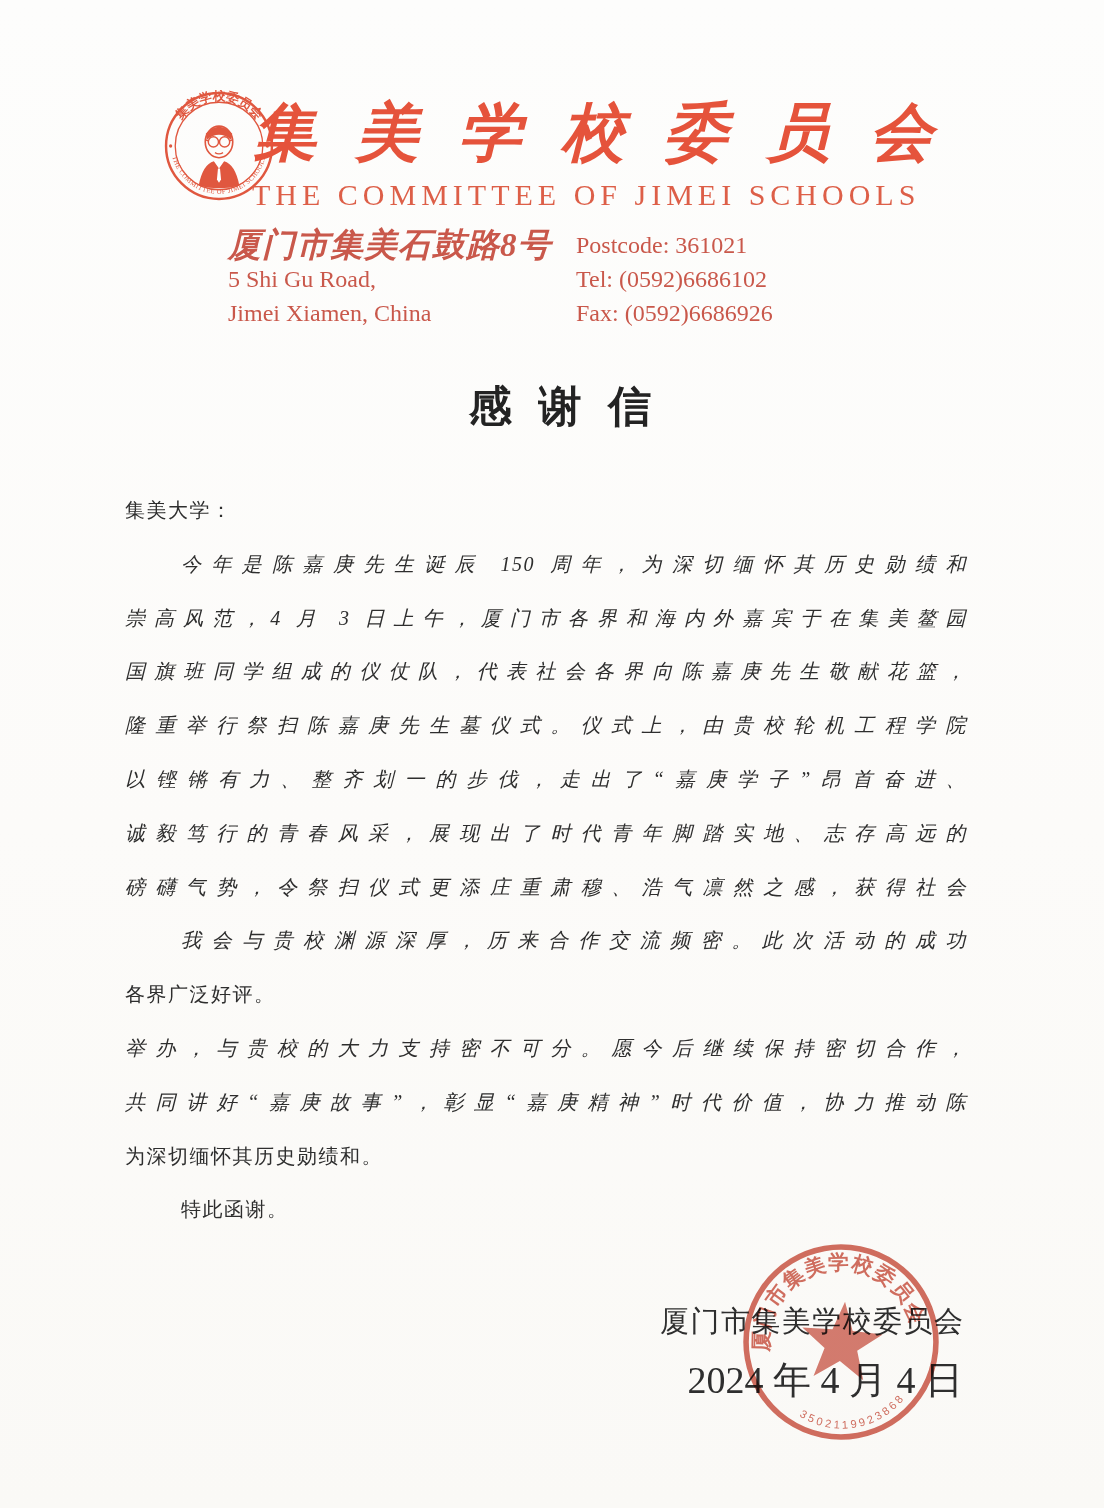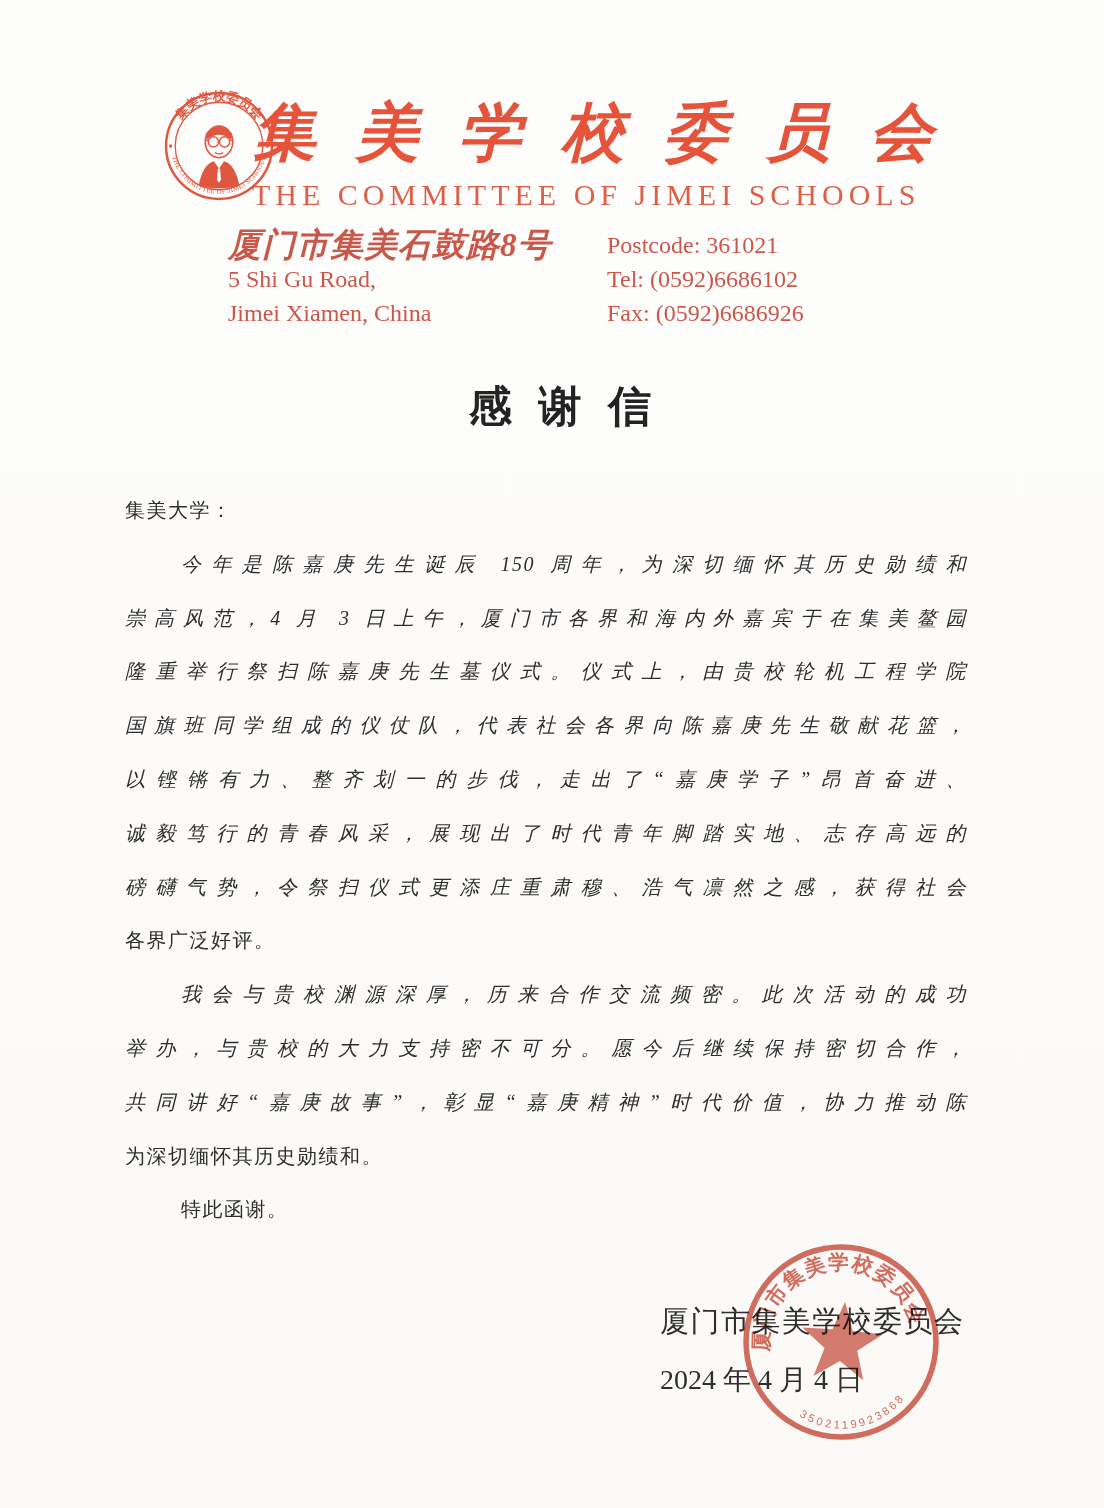--- a/index.html
+++ b/index.html
@@ -21,21 +21,21 @@
     position:absolute;left:253px;top:94px;width:700px;
     font-size:63px;line-height:78px;font-weight:700;
     color:#e5533b;letter-spacing:12px;white-space:nowrap;font-style:italic;
   }
   .title-en{
     position:absolute;left:252px;top:177px;width:700px;
     font-size:30px;line-height:36px;
     color:#dd5f48;letter-spacing:5px;white-space:nowrap;
   }
   .contact-left{position:absolute;left:228px;top:228px;color:#c9584b;}
-  .contact-right{position:absolute;left:607px;top:228px;color:#c9584b;}
+  .contact-right{position:absolute;left:576px;top:228px;color:#c9584b;}
   .contact-row{font-size:24px;line-height:34px;height:34px;white-space:nowrap;}
   .contact-row.cn{font-size:33px;font-weight:700;letter-spacing:1px;font-style:italic;}
   
   .letter-title{
     position:absolute;left:0;right:0;top:378px;
     text-align:center;font-size:43px;font-weight:700;
     color:#232323;letter-spacing:8px;padding-left:24px;
   }
   
   .body-block{
@@ -54,22 +54,22 @@
   }
   .line.indent{text-indent:56px;}
   
   .signature{
     position:absolute;left:660px;top:1303px;width:303px;
     font-size:29px;line-height:36px;color:#2e2e2e;
     text-align:justify;text-align-last:justify;z-index:1;
   }
   .date{
     position:absolute;left:660px;top:1362px;width:303px;
-    font-size:28px;line-height:36px;color:#2e2e2e;
-    text-align:left;z-index:1;
+    font-size:38px;line-height:36px;color:#2e2e2e;
+    text-align:right;z-index:1;
   }
   
   .seal{
     position:absolute;left:740px;top:1241px;width:202px;height:202px;
     transform:rotate(-10deg);
     opacity:.82;mix-blend-mode:multiply;z-index:2;
   }
   svg text{font-family:"Liberation Serif","DejaVu Serif",serif;}
   .seal-digits{font-family:"Liberation Sans","DejaVu Sans",sans-serif;}
 </style>
@@ -124,27 +124,27 @@
     <div class="contact-row">Tel: (0592)6686102</div>
     <div class="contact-row">Fax: (0592)6686926</div>
   </div>
 
   <div class="letter-title">感 谢 信</div>
 
   <main class="body-block">
       <div class="line">集美大学：</div>
       <div class="line indent fill">今年是陈嘉庚先生诞辰 150 周年，为深切缅怀其历史勋绩和</div>
       <div class="line fill">崇高风范，4 月 3 日上午，厦门市各界和海内外嘉宾于在集美鳌园</div>
+      <div class="line fill">国旗班同学组成的仪仗队，代表社会各界向陈嘉庚先生敬献花篮，</div>
       <div class="line fill">隆重举行祭扫陈嘉庚先生墓仪式。仪式上，由贵校轮机工程学院</div>
-      <div class="line fill">国旗班同学组成的仪仗队，代表社会各界向陈嘉庚先生敬献花篮，</div>
       <div class="line fill">以铿锵有力、整齐划一的步伐，走出了“嘉庚学子”昂首奋进、</div>
       <div class="line fill">诚毅笃行的青春风采，展现出了时代青年脚踏实地、志存高远的</div>
       <div class="line fill">磅礴气势，令祭扫仪式更添庄重肃穆、浩气凛然之感，获得社会</div>
+      <div class="line indent fill">我会与贵校渊源深厚，历来合作交流频密。此次活动的成功</div>
       <div class="line">各界广泛好评。</div>
-      <div class="line indent fill">我会与贵校渊源深厚，历来合作交流频密。此次活动的成功</div>
       <div class="line fill">举办，与贵校的大力支持密不可分。愿今后继续保持密切合作，</div>
       <div class="line fill">共同讲好“嘉庚故事”，彰显“嘉庚精神”时代价值，协力推动陈</div>
       <div class="line">为深切缅怀其历史勋绩和。</div>
       <div class="line indent">特此函谢。</div>
     </main>
 
   <div class="signature">厦门市集美学校委员会</div>
   <div class="date">2024 年 4 月 4 日</div>
 
   <svg class="seal" viewBox="0 0 200 200" aria-hidden="true">

